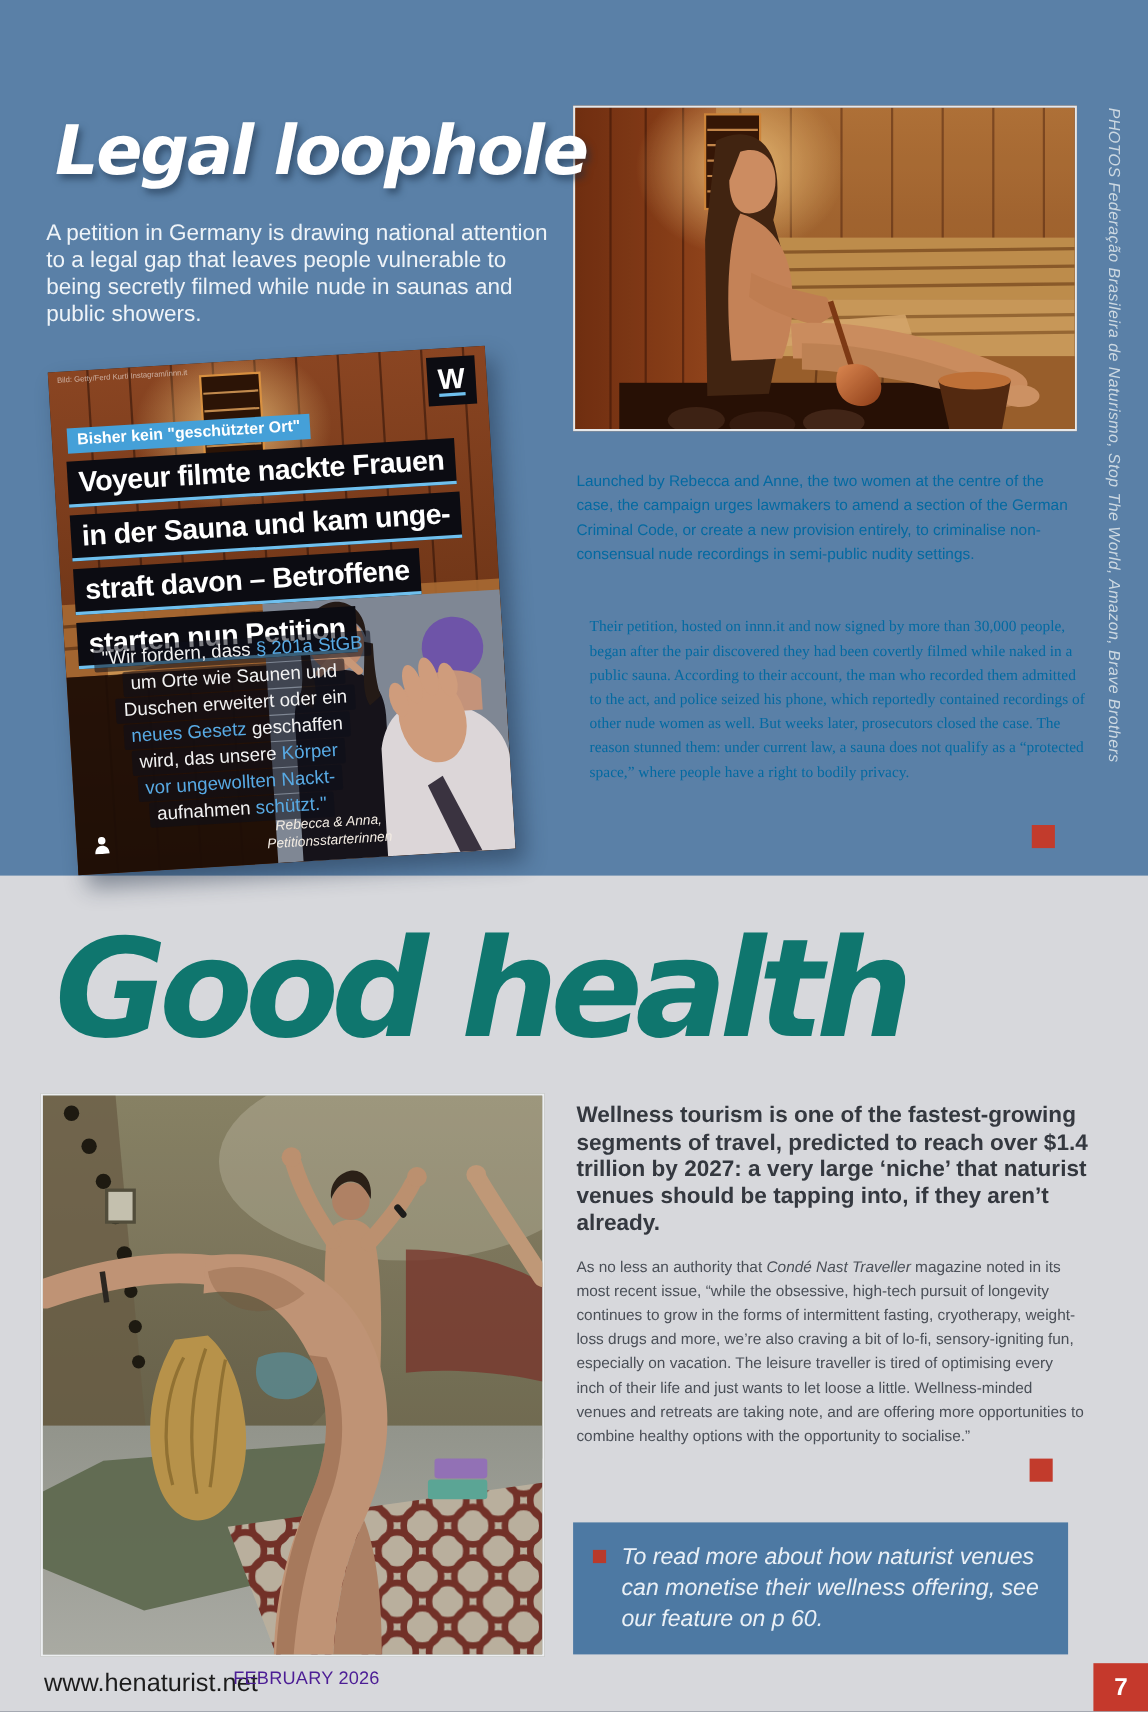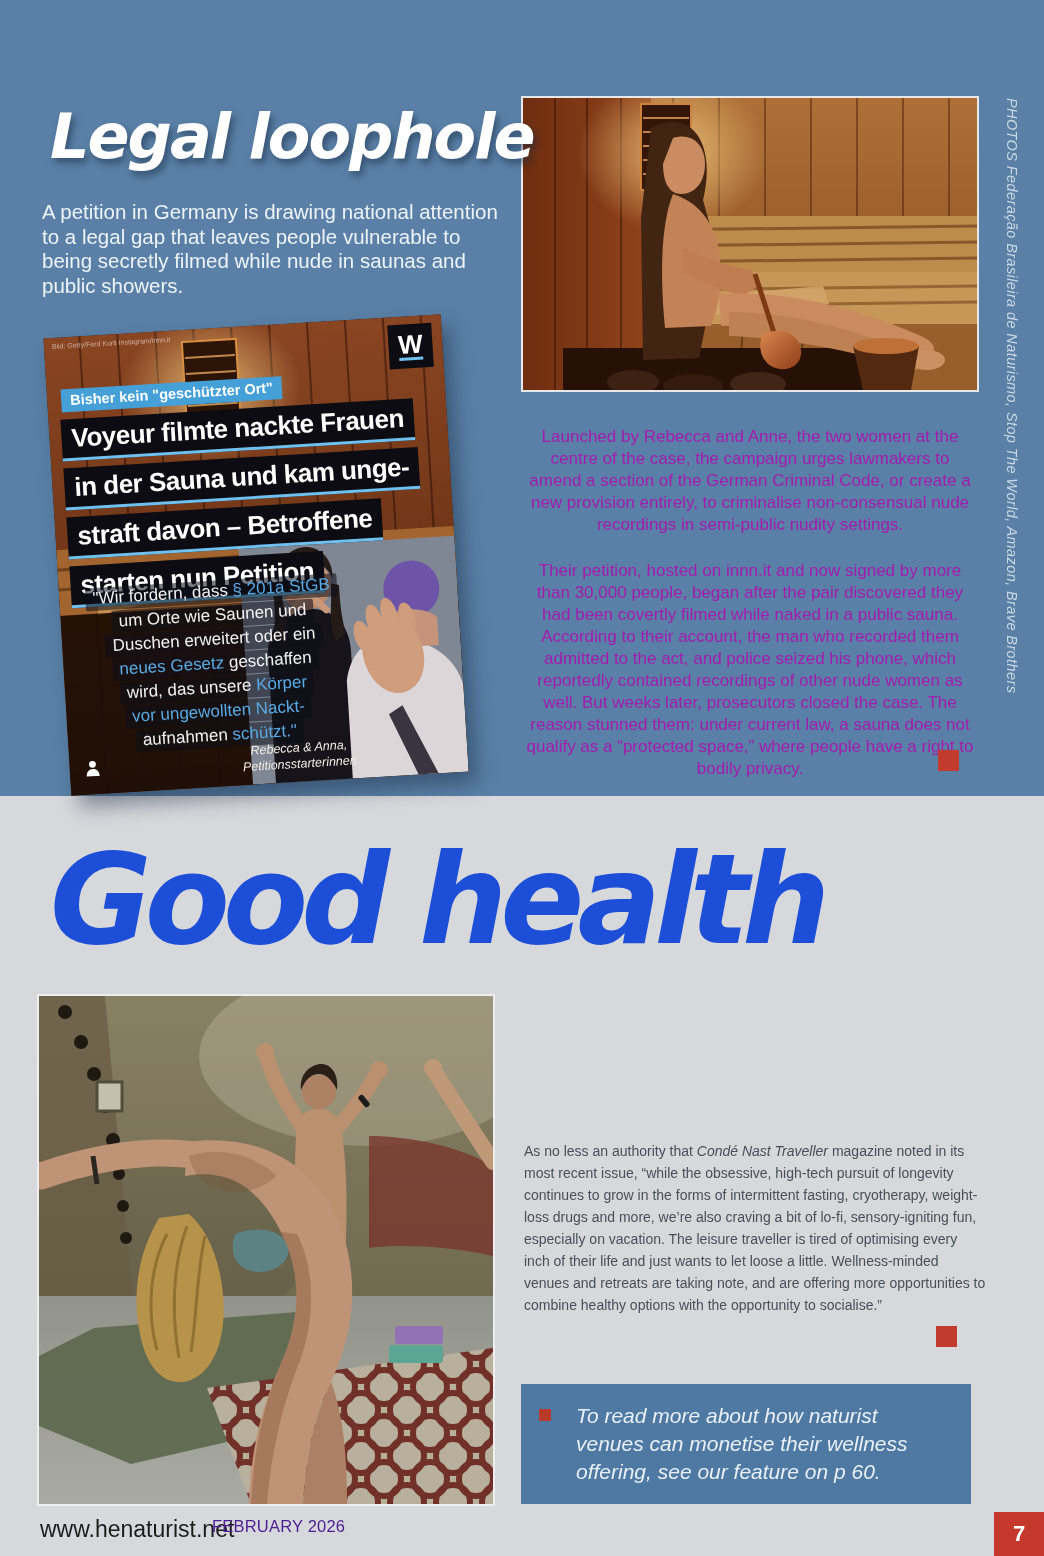--- a/index.html
+++ b/index.html
@@ -5,27 +5,27 @@
   html,body{margin:0;padding:0;background:#9a9aa0;}
   .page{position:relative;width:1044px;height:1556px;margin:0 auto;background:#d7d8dc;overflow:hidden;
         font-family:"Liberation Sans",sans-serif;}
   .top-bg{position:absolute;left:0;top:0;width:1044px;height:796px;background:#5a80a7;}
 
   
   .h-legal{position:absolute;left:50px;top:100px;font-family:"DejaVu Sans",sans-serif;font-weight:700;
            font-style:italic;font-size:62px;color:#ffffff;letter-spacing:-2px;
            text-shadow:3px 5px 7px rgba(25,45,70,.55);white-space:nowrap;}
   .h-good{position:absolute;left:50px;top:828px;font-family:"DejaVu Sans",sans-serif;font-weight:700;
-          font-style:italic;font-size:124px;color:#1d4ed8;letter-spacing:-7px;white-space:nowrap;}
+          font-style:italic;font-size:124px;color:#0f766e;letter-spacing:-7px;white-space:nowrap;}
 
   .intro-top{position:absolute;left:42px;top:200px;width:458px;font-size:20.5px;font-weight:400;
              color:#eef3f8;line-height:24.5px;}
-  .para{position:absolute;width:452px;font-size:17px;color:#a21caf;line-height:22px;text-align:center;}
+  .para{position:absolute;width:452px;font-size:14px;color:#0369a1;line-height:22px;}
   .para1{left:524px;top:426px;}
-  .para2{left:524px;top:560px;}
+  .para2{left:536px;top:560px;font-family:Liberation Serif, serif;}
 
   .endmark{position:absolute;width:21px;height:21px;background:#c23b2c;}
   .endmark1{left:938px;top:750px;}
   .endmark2{left:936px;top:1326px;}
 
   .vcredit{position:absolute;left:1004px;top:98px;height:640px;writing-mode:vertical-rl;
            font-style:italic;font-size:14.5px;color:#ccd8e2;letter-spacing:.4px;}
 
   
   .photo-sauna{position:absolute;left:521px;top:96px;width:458px;height:296px;border:2px solid #e6e8ea;
@@ -58,21 +58,21 @@
 
   
   .photo-yoga{position:absolute;left:37px;top:994px;width:458px;height:512px;border:2px solid #eceef0;
               box-sizing:border-box;background:#8a8a80;}
   .photo-yoga svg{display:block;width:100%;height:100%;}
   .intro-bottom{position:absolute;left:524px;top:1002px;width:468px;font-size:20.5px;font-weight:700;
                 color:#34383f;line-height:24.5px;}
   .body-bottom{position:absolute;left:524px;top:1140px;width:462px;font-size:14px;color:#4a4f57;line-height:22px;}
   .body-bottom .it{font-style:italic;}
   .callout{position:absolute;left:521px;top:1384px;width:450px;background:#4d79a3;box-sizing:border-box;
-           padding:18px 20px 18px 16px;display:flex;align-items:flex-start;gap:11px;}
+           padding:18px 20px 18px 16px;display:flex;align-items:flex-start;}
   .callout .bullet{flex:0 0 12px;width:12px;height:12px;background:#b93a2b;margin:7px 14px 0 2px;}
   .callout .ctext{font-style:italic;font-size:21px;color:#eaf0f6;line-height:28px;}
 
   .footer-site{position:absolute;left:40px;top:1516px;font-size:23px;font-weight:400;color:#1c1c1c;}
   .footer-date{position:absolute;left:212px;top:1517px;font-size:16.5px;color:#4c1d95;letter-spacing:.2px;}
   .pagenum{position:absolute;left:994px;top:1512px;width:50px;height:44px;background:#c5392c;
            display:flex;align-items:center;justify-content:center;color:#fff;font-weight:700;font-size:22px;}
 </style>
 </head>
 <body>
@@ -341,20 +341,21 @@
           <path d="M128,238 C110,272 108,318 118,354"></path>
           <path d="M148,230 C134,268 132,316 140,362"></path>
           <path d="M166,240 C158,274 158,318 152,356"></path>
         </g>
         <path d="M150,160 C180,150 214,158 238,180 C220,196 196,200 176,192 C162,186 152,174 150,160 Z" fill="rgba(125,75,48,.25)"></path>
       </g>
       <rect width="454" height="508" fill="rgba(30,30,25,.06)"></rect>
     </svg>
   </div>
 
+  <div class="intro-bottom">Wellness tourism is one of the fastest-growing segments of travel, predicted to reach over $1.4 trillion by 2027: a very large ‘niche’ that naturist venues should be tapping into, if they aren’t already.</div>
   <div class="body-bottom"><span>As no less an authority that </span><span class="it">Condé Nast Traveller</span><span> magazine noted in its most recent issue, “while the obsessive, high-tech pursuit of longevity continues to grow in the forms of intermittent fasting, cryotherapy, weight-loss drugs and more, we’re also craving a bit of lo-fi, sensory-igniting fun, especially on vacation. The leisure traveller is tired of optimising every inch of their life and just wants to let loose a little. Wellness-minded venues and retreats are taking note, and are offering more opportunities to combine healthy options with the opportunity to socialise.”</span></div>
   <div class="endmark endmark2"></div>
 
   <div class="callout">
     <span class="bullet"></span>
     <span class="ctext">To read more about how naturist venues can monetise their wellness offering, see our feature on p 60.</span>
   </div>
 
   <div class="footer-site">www.henaturist.net</div>
   <div class="footer-date">FEBRUARY 2026</div>

